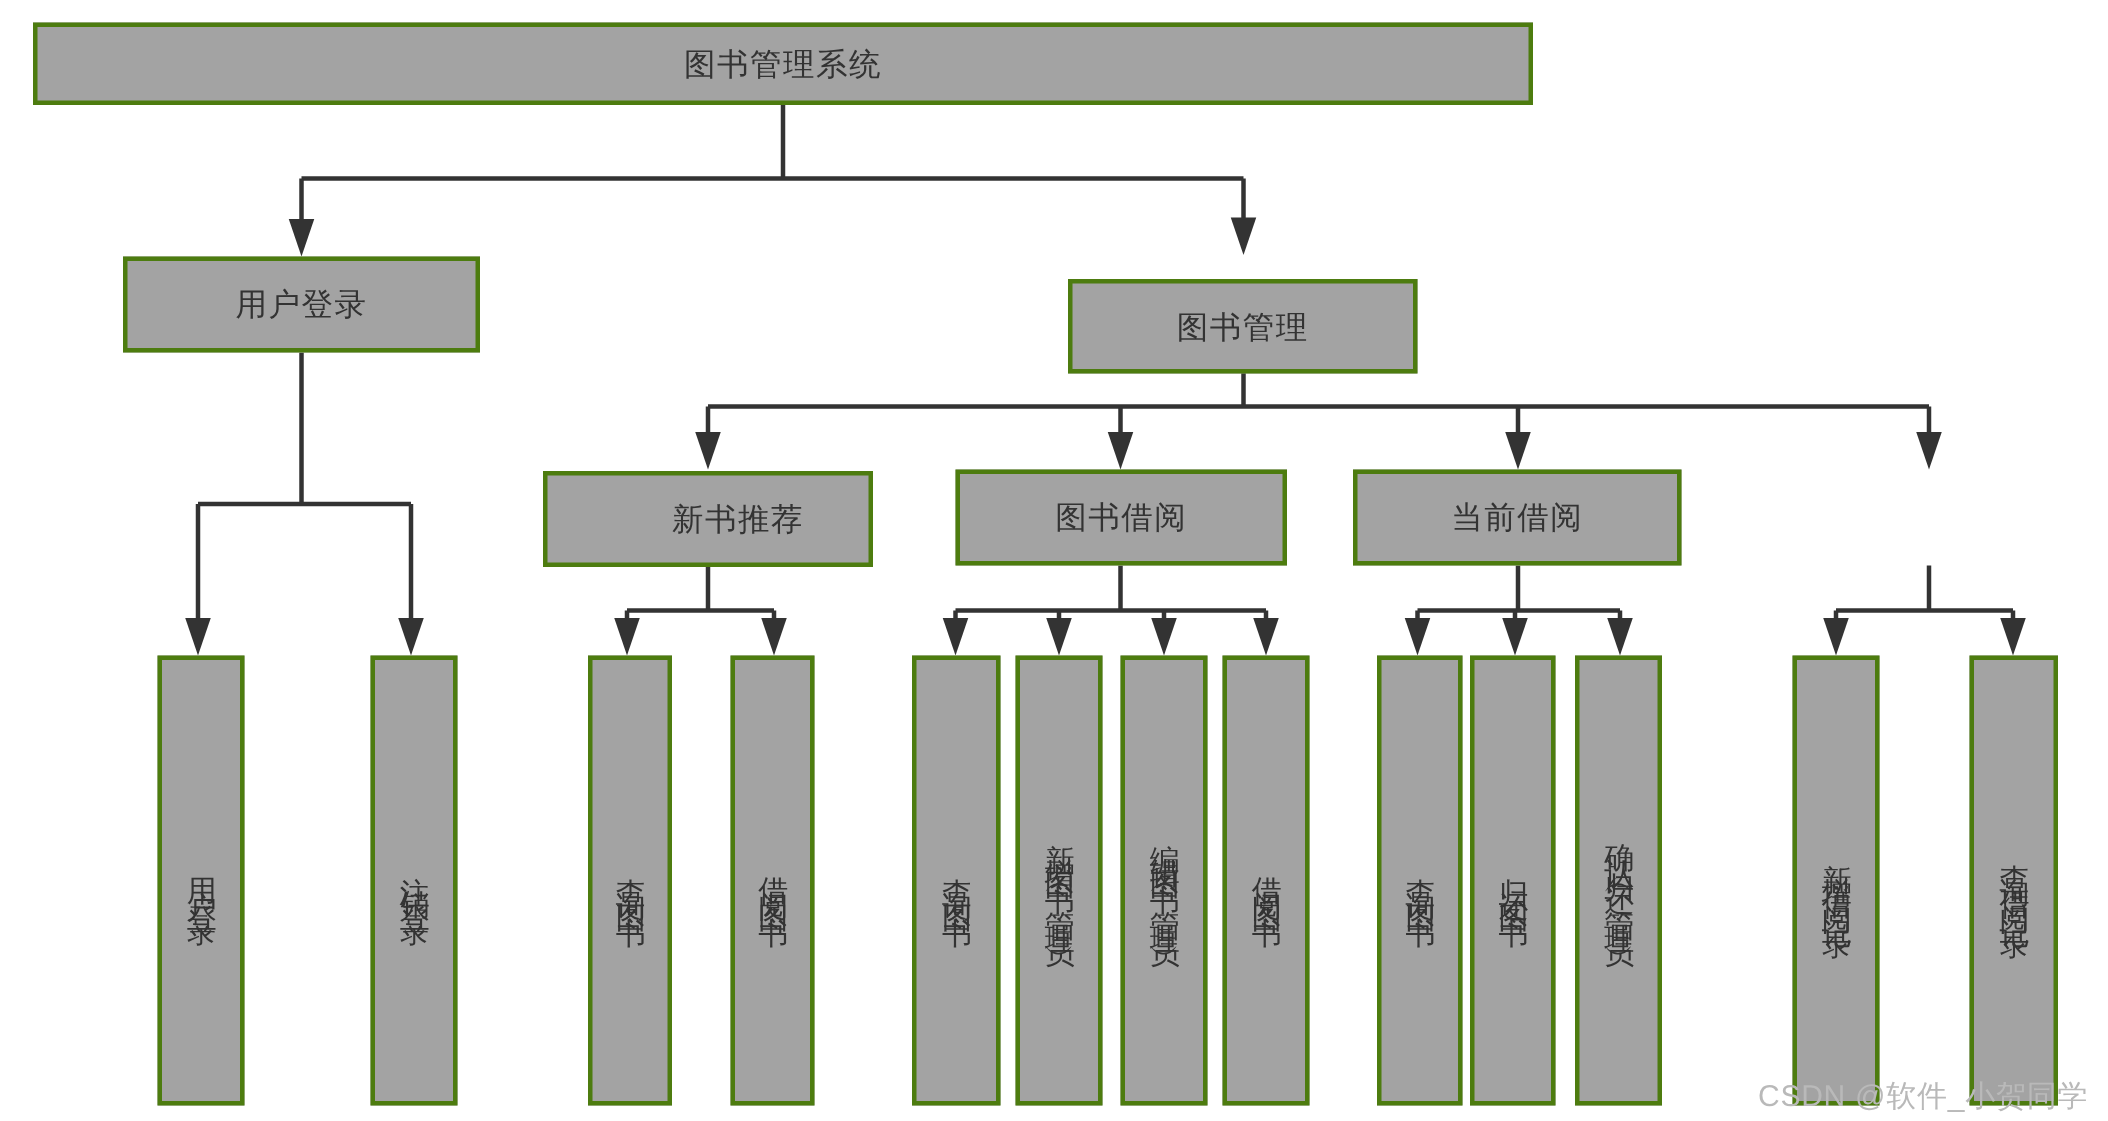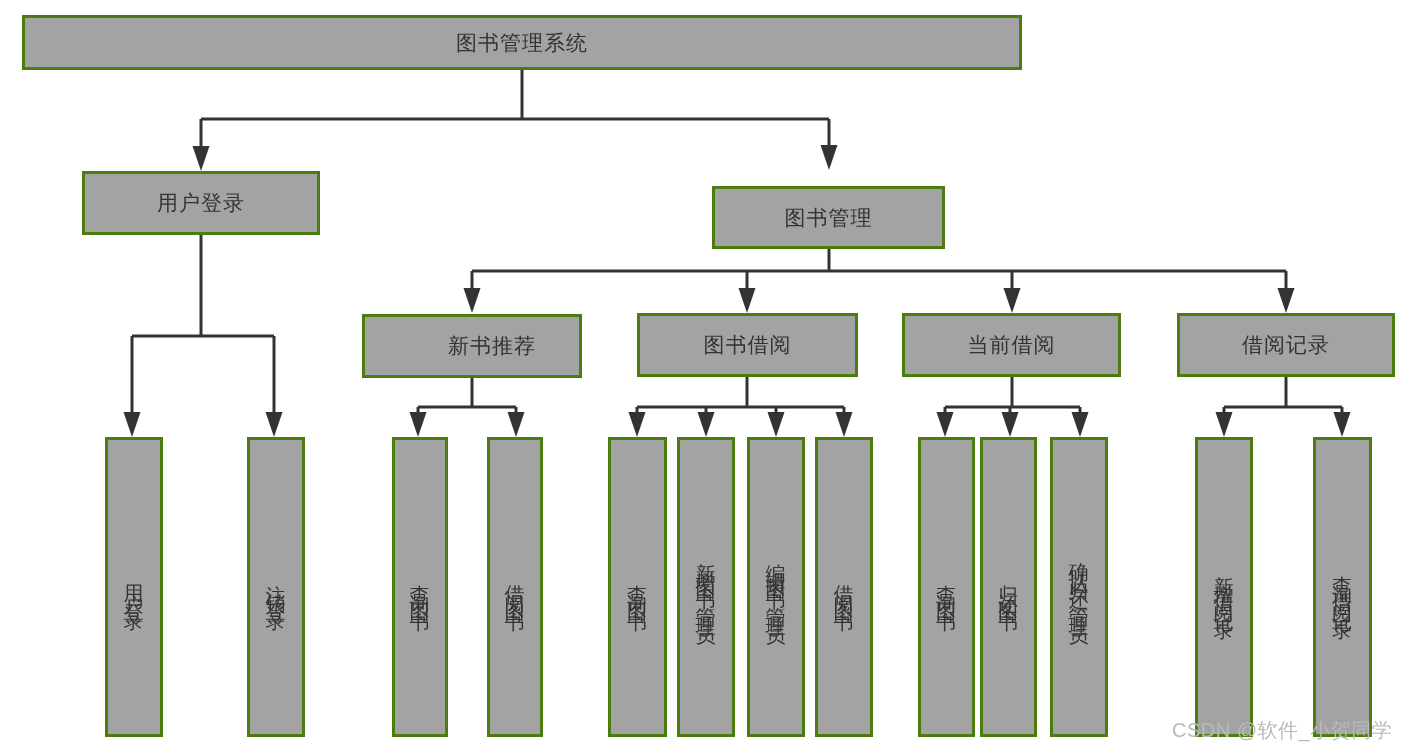--- a/index.html
+++ b/index.html
@@ -138,21 +138,20 @@
   </svg>
 
   <div class="box" style="left:22px; top:15px; width:1000px; height:55px;">图书管理系统</div>
 
   <div class="box" style="left:82px; top:171px; width:238px; height:64px;">用户登录</div>
   <div class="box" style="left:712px; top:170px; width:233px; height:63px;margin-top:16px;">图书管理</div>
 
   <div class="box" style="left:362px; top:314px; width:220px; height:64px;padding-left:40px;">新书推荐</div>
   <div class="box" style="left:902px; top:313px; width:219px; height:64px;">当前借阅</div>
   <div class="box" style="left:637px; top:313px; width:221px; height:64px;">图书借阅</div>
-  <div class="box" style="left:1177px; top:313px; width:218px; height:64px;">借阅记录</div>
 
   <div class="box leaf" style="left:105px; width:58px;">
     <span class="vtext">用户登录</span>
   </div>
   <div class="box leaf" style="left:247px; width:58px;">
     <span class="vtext">注销登录</span>
   </div>
 
   <div class="box leaf" style="left:392px; width:56px;">
     <span class="vtext">查询图书</span>

